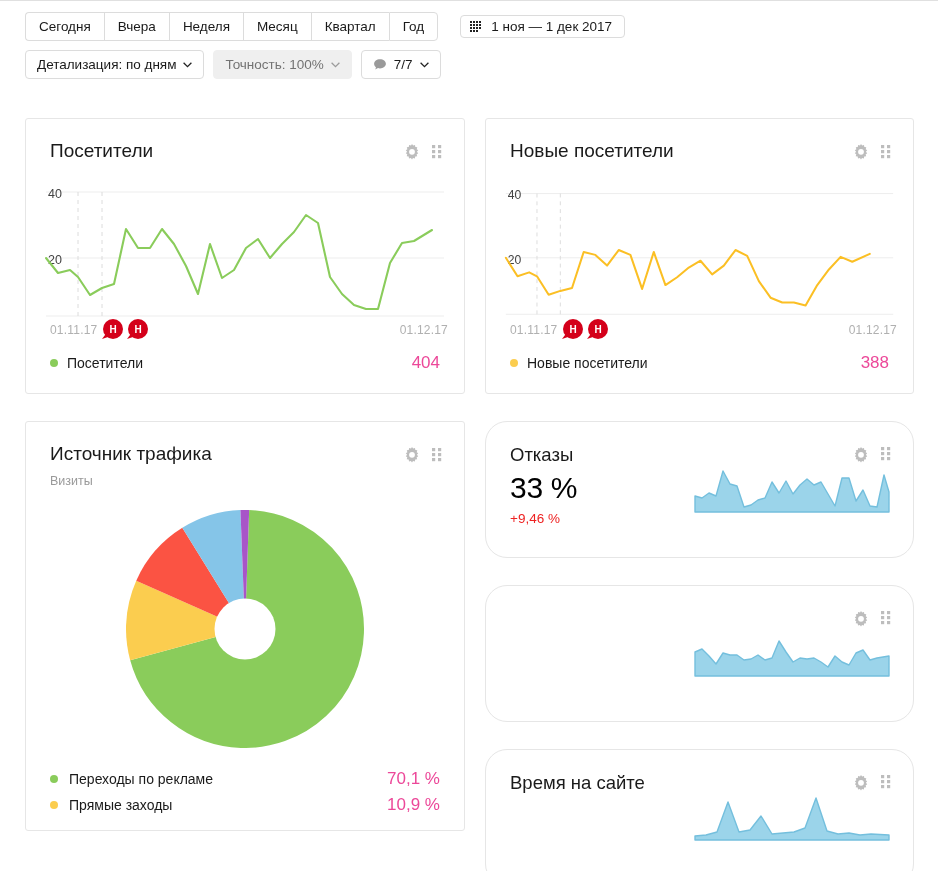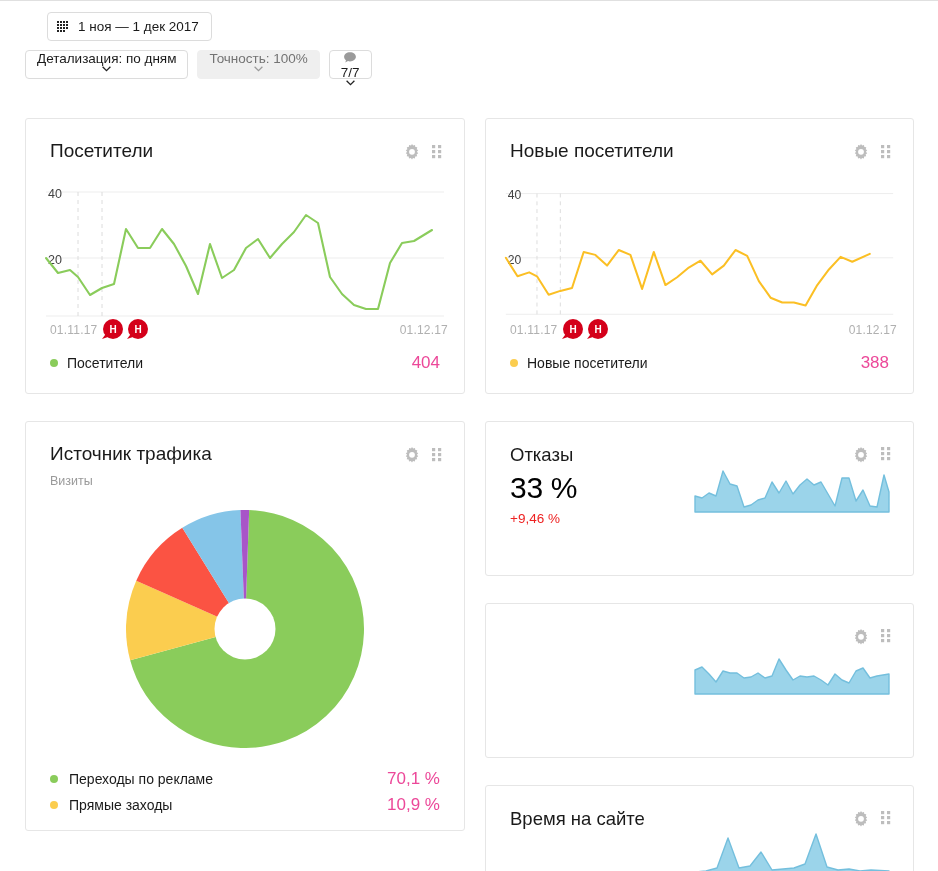--- a/index.html
+++ b/index.html
@@ -29,32 +29,32 @@
     display:flex; align-items:center; justify-content:center;
     border:1px solid #dcdcdc; border-right:none;
     background:#fff; color:#1a1a1a;
     font-size:13.5px; line-height:1;
     cursor:pointer; white-space:nowrap;
   }
   .seg-btn:first-child { border-top-left-radius:4px; border-bottom-left-radius:4px; }
   .seg-btn:last-child { border-right:1px solid #dcdcdc; border-top-right-radius:4px; border-bottom-right-radius:4px; }
 
   .date-btn {
-    height:29px; margin-left:22px; padding:0 12px 0 9px;
+    height:23px; margin-left:22px; padding:0 12px 0 9px;
     display:flex; align-items:center; gap:8px;
     border:1px solid #dcdcdc; border-radius:4px; background:#fff;
     font-size:13.5px; color:#1a1a1a; cursor:pointer; white-space:nowrap;
   }
   .cal-icon { display:block; width:13px; height:12px; }
 
   .pill {
     height:29px; padding:0 11px;
-    display:flex; align-items:center; gap:0;
+    display:flex; align-items:center; gap:7px;
     border:1px solid #dcdcdc; border-radius:4px; background:#fff;
-    font-size:13.5px; color:#1a1a1a; cursor:pointer; white-space:nowrap;flex-direction:column;
+    font-size:13.5px; color:#1a1a1a; cursor:pointer; white-space:nowrap;
   }
   .pill.disabled {
     background:#efefef; border-color:#efefef; color:#737373; cursor:default;
   }
   .pill + .pill { margin-left:9px; }
   .chev { display:inline-block; width:9px; height:6px; flex:none; }
   .chev svg { display:block; }
   .bubble-icon { display:block; width:14px; height:14px; flex:none; }
 
   
@@ -96,37 +96,45 @@
   
   .pie-wrap { display:flex; justify-content:center; padding:22px 0 10px 0; }
   .pie-legend { padding:8px 24px 12px 24px; }
   .pie-legend-row {
     display:flex; align-items:center; justify-content:space-between;
     height:26px;
   }
   .pie-legend-row .legend-left { gap:11px; }
 
   
-  .metric-card { display:flex; align-items:flex-start; height:155px; overflow:hidden; }
+  .metric-card { display:flex; align-items:flex-start; height:137px; overflow:hidden;border-radius:22px; }
   .metric-left { padding:22px 0 0 24px; width:205px; flex:none; }
   .metric-title { font-size:18.5px; color:#1a1a1a; line-height:1.15; }
   .metric-value { font-size:30px; color:#000; line-height:1.1; margin-top:6px; letter-spacing:-0.3px; }
   .metric-delta { font-size:13.5px; color:#ee2222; margin-top:7px; }
   .metric-spark { flex:1; padding:44px 22px 0 0; display:flex; justify-content:flex-end; }
   .metric-tools { position:absolute; right:20px; top:25px; display:flex; gap:12px; }
 </style>
 </head>
 <body>
 
 <div class="page">
   <div class="top-divider"></div>
 
   <div class="toolbar">
 
     <div class="toolbar-row row1">
+      <div class="seg-group">
+        <button class="seg-btn">Сегодня</button>
+        <button class="seg-btn">Вчера</button>
+        <button class="seg-btn">Неделя</button>
+        <button class="seg-btn">Месяц</button>
+        <button class="seg-btn">Квартал</button>
+        <button class="seg-btn">Год</button>
+      </div>
 
       <button class="date-btn">
         <span class="cal-icon">
           <svg width="13" height="12" viewBox="0 0 13 12">
             <g fill="#222">
               <rect x="0" y="0" width="2" height="2"></rect>
                 <rect x="3" y="0" width="2" height="2"></rect>
               <rect x="6" y="0" width="2" height="2"></rect>
                 <rect x="9" y="0" width="2" height="2"></rect>
               <rect x="0" y="3" width="2" height="2"></rect>

